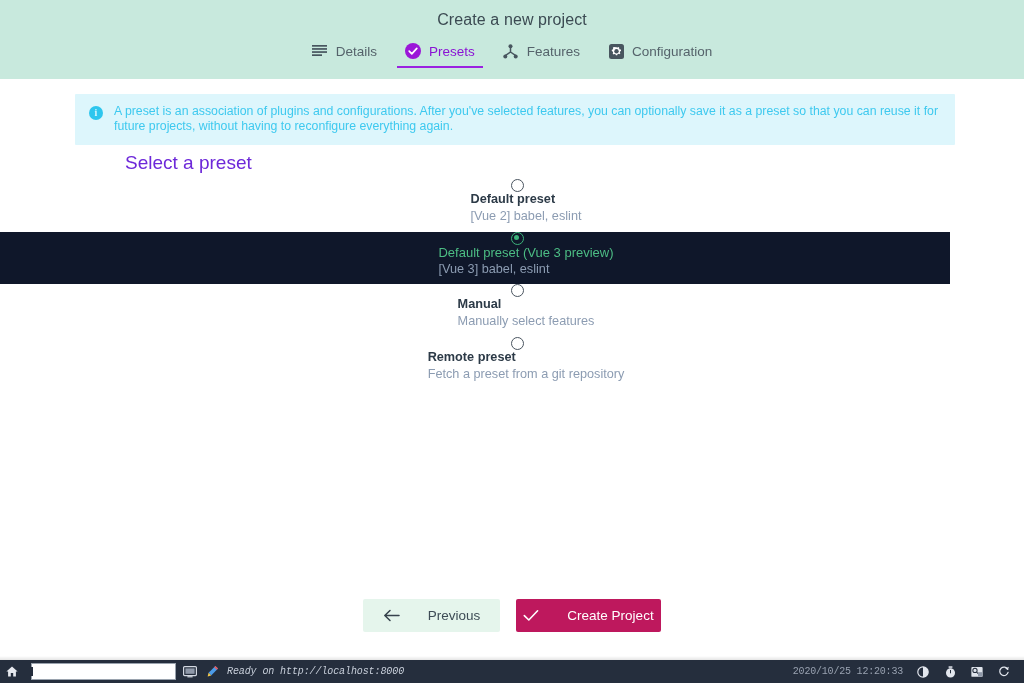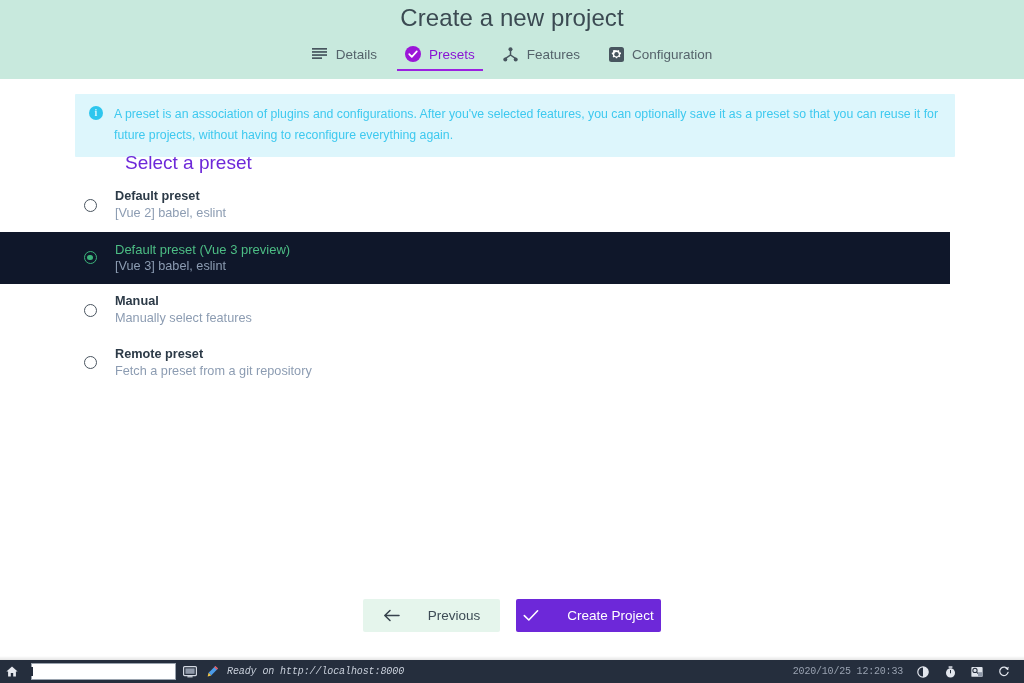--- a/index.html
+++ b/index.html
@@ -24,23 +24,23 @@
   
   .header {
     background: #c8e9dd;
     height: 79px;
     flex: 0 0 79px;
     position: relative;
   }
 
   .header-title {
     text-align: center;
-    font-size: 24px;
+    font-size: 16px;
     color: #3b4a52;
-    padding-top: 4px;
+    padding-top: 11px;
     letter-spacing: .1px;
     font-weight: 400;
   }
 
   .tabs {
     display: flex;
     justify-content: center;
     align-items: flex-start;
     gap: 0px;
     margin-top: 11px;
@@ -104,21 +104,21 @@
     font-weight: bold;
     line-height: 14px;
     text-align: center;
     font-family: "Liberation Serif", serif;
     margin-top: 2px;
   }
 
   .banner-text {
     margin-left: 11px;
     font-size: 12.3px;
-    line-height: 21px;
+    line-height: 15px;
     color: #3ec9ef;
     max-width: 825px;
   }
 
   
   .section-label {
     position: absolute;
     left: 84px;
     top: 73px;
     font-size: 19px;
@@ -132,20 +132,21 @@
     top: 100px;
     width: 950px;
   }
 
   .preset-row {
     display: flex;
     align-items: center;
     height: 52.5px;
     padding-left: 84px;
     cursor: pointer;
+    flex-direction: column;
   }
   .preset-row.selected { background: #0f172a; }
 
   .radio {
     flex: 0 0 13px;
     width: 13px; height: 13px;
     border-radius: 50%;
     border: 1.3px solid #4a5560;
     position: relative;
   }
@@ -203,21 +204,21 @@
     border-radius: 2px;
     cursor: pointer;
     font-family: "Liberation Sans", sans-serif;
   }
   .btn-prev {
     background: #e5f5ec;
     color: #3e4c56;
     width: 137px;
   }
   .btn-create {
-    background: #6d28d9;
+    background: #be185d;
     color: #ffffff;
     width: 145px;
   }
   .btn svg { display: block; }
 
   
   .taskbar {
     flex: 0 0 23px;
     height: 23px;
     background: #252e3d;

